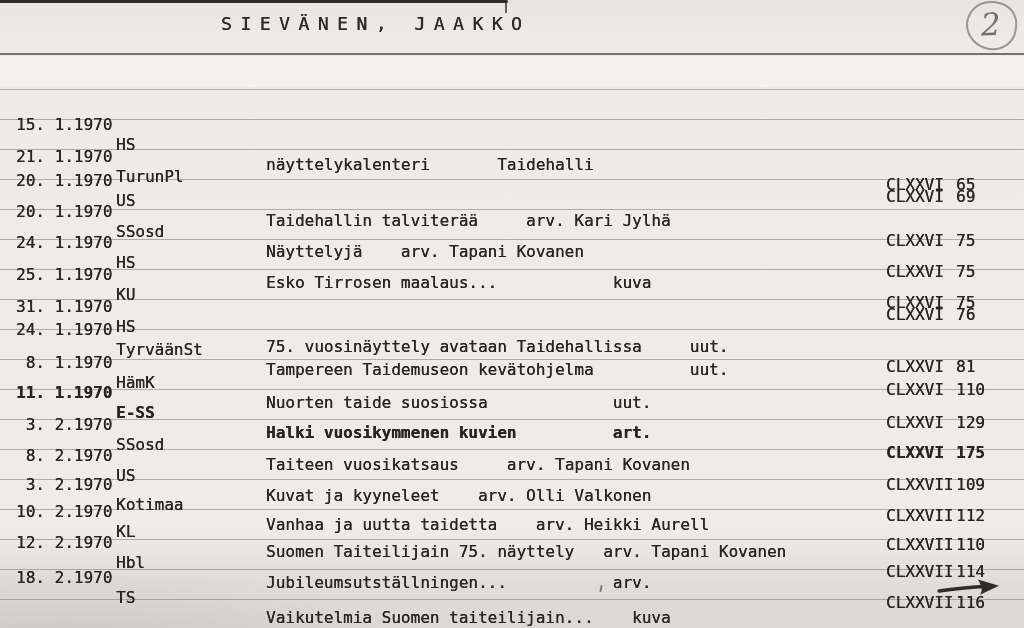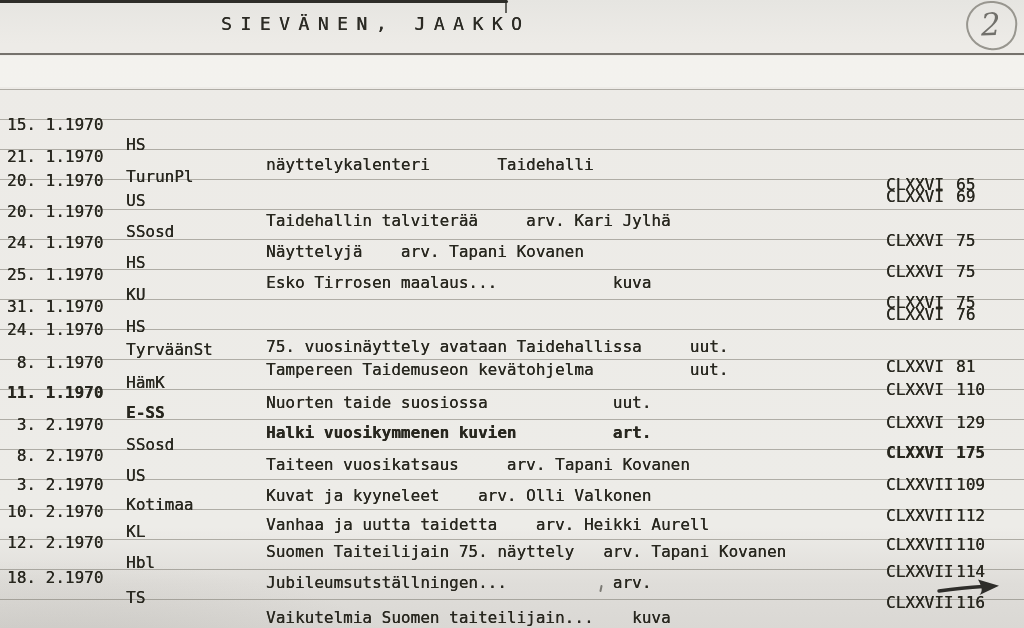--- a/index.html
+++ b/index.html
@@ -20,22 +20,22 @@
     text-shadow:.3px 0 0 currentColor;white-space:pre;
   }
   .rule-header{position:absolute;left:0;top:53px;width:100%;height:2px;background:#56544e;opacity:.8;}
   .ruling{
     position:absolute;left:0;top:89px;width:100%;height:512px;
     background:repeating-linear-gradient(180deg, rgba(118,115,105,.52) 0 1px, transparent 1px 30px);
   }
   .rows{position:absolute;left:0;top:0;width:100%;height:100%;}
   .row{position:absolute;left:0;width:100%;height:20px;font-size:16px;line-height:20px;
        text-shadow:.25px 0 0 currentColor;white-space:pre;}
-  .c-date{position:absolute;left:7px;}
-  .c-src{position:absolute;left:126px;}
+  .c-date{position:absolute;left:16px;}
+  .c-src{position:absolute;left:116px;}
   .c-mid{position:absolute;left:266px;}
   .c-ref{position:absolute;left:886px;}
   .vol{display:inline-block;width:70px;}
   .pg{display:inline-block;width:46px;text-align:left;}
   .page-circle{
     position:absolute;left:966px;top:1px;width:47px;height:45px;
     border:2px solid #98968f;border-radius:52% 48% 50% 55%;
     transform:rotate(7deg);
     display:flex;align-items:center;justify-content:center;
   }

